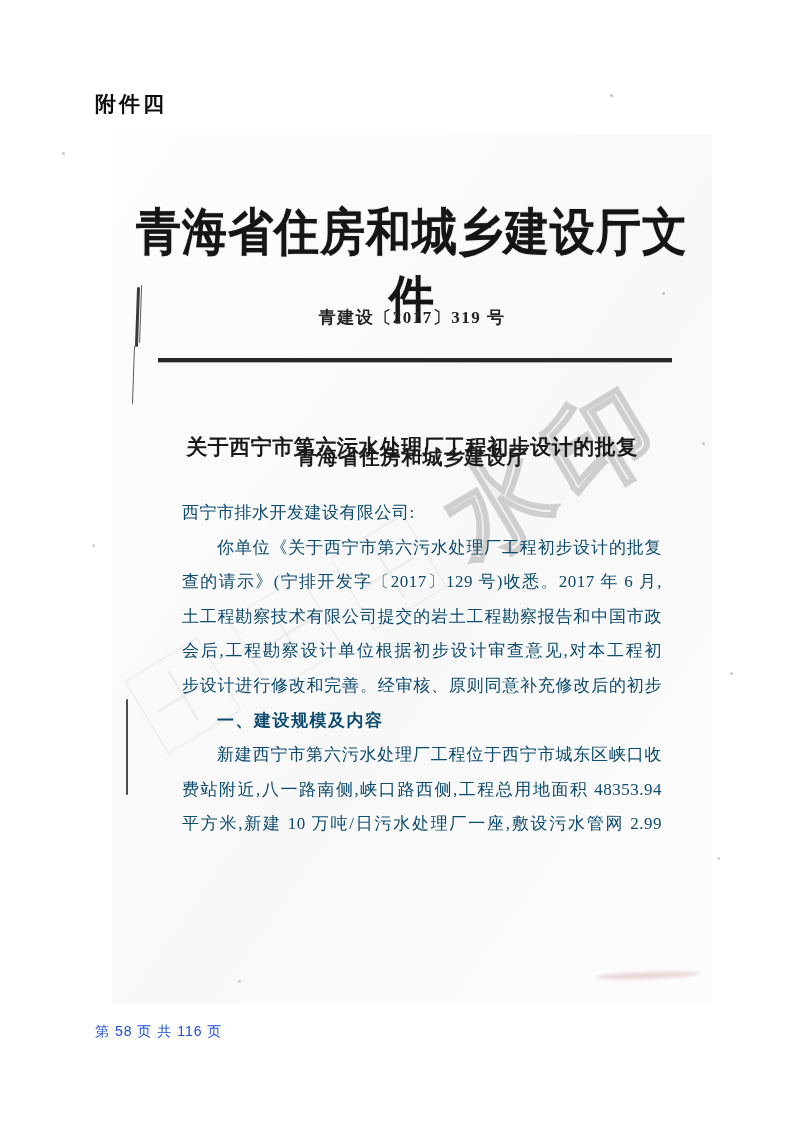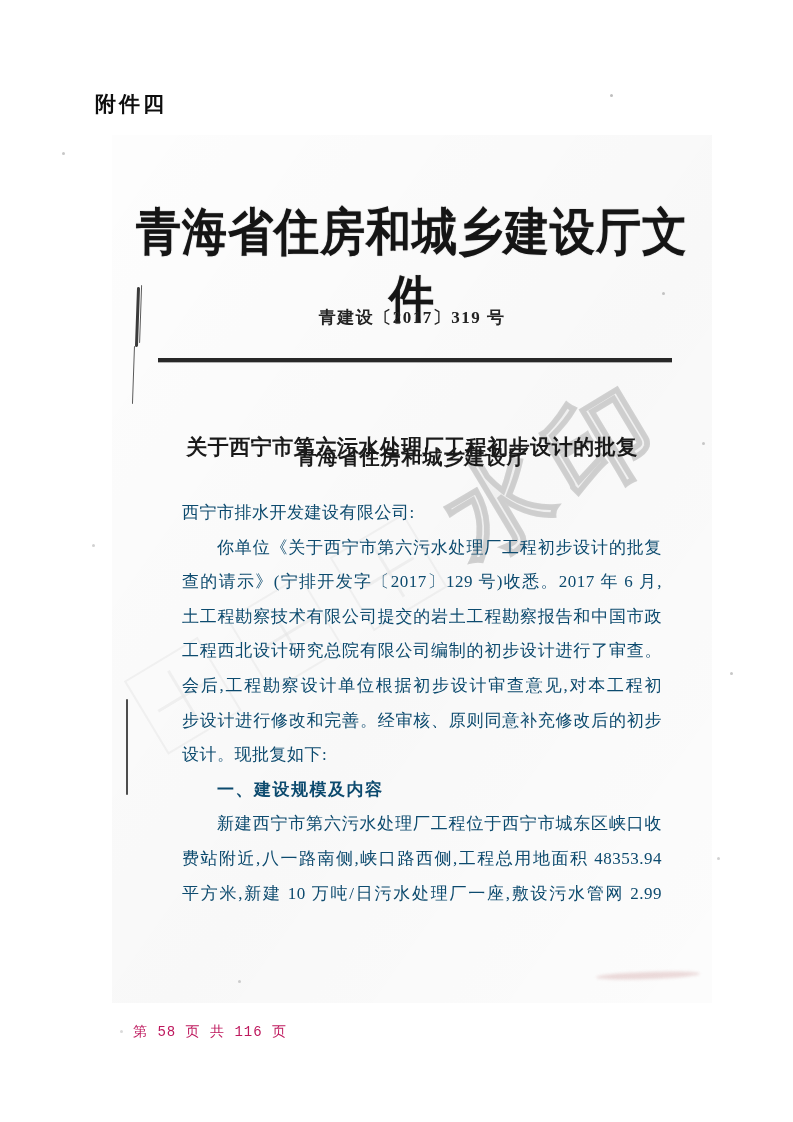--- a/index.html
+++ b/index.html
@@ -104,25 +104,24 @@
   .line.indent { padding-left: 35px; }
   .line.head {
     font-weight: bold;
     font-family: "Liberation Sans", "DejaVu Sans", sans-serif;
     letter-spacing: 1.5px;
   }
   .page-footer {
     position: absolute;
     left: 95px; top: 1023px;
     font-size: 14px;
-    font-family: Liberation Mono, monospace;
-    color: #be185d;
+    font-family: Liberation Sans, sans-serif;
+    color: #1d4ed8;
     letter-spacing: 1px;
     z-index: 2;
-    margin-left: 38px;
   }
   
   .watermark {
     position: absolute;
     left: 146px; top: 648px;
     width: 620px;
     display: flex;
     align-items: center;
     gap: 34px;
     transform: rotate(-31deg);
@@ -221,24 +220,22 @@
     <div class="doc-number">青建设〔2017〕319 号</div>
     <div class="rule"></div>
     <div class="title-line1">青海省住房和城乡建设厅</div>
     <div class="title-line2">关于西宁市第六污水处理厂工程初步设计的批复</div>
 
     <div class="body-text">
       <div class="line">西宁市排水开发建设有限公司:</div>
       <div class="line full indent">你单位《关于西宁市第六污水处理厂工程初步设计的批复</div>
       <div class="line full">查的请示》(宁排开发字〔2017〕129 号)收悉。2017 年 6 月,</div>
       <div class="line full">土工程勘察技术有限公司提交的岩土工程勘察报告和中国市政</div>
-      <div class="line full">工程西北设计研究总院有限公司编制的初步设计进行了审查。</div>
       <div class="line full">会后,工程勘察设计单位根据初步设计审查意见,对本工程初</div>
       <div class="line full">步设计进行修改和完善。经审核、原则同意补充修改后的初步</div>
-      <div class="line">设计。现批复如下:</div>
       <div class="line indent head">一、建设规模及内容</div>
       <div class="line full indent">新建西宁市第六污水处理厂工程位于西宁市城东区峡口收</div>
       <div class="line full">费站附近,八一路南侧,峡口路西侧,工程总用地面积 48353.94</div>
       <div class="line full">平方米,新建 10 万吨/日污水处理厂一座,敷设污水管网 2.99</div>
     </div>
   </div>
 
   <div class="artifact-mark-1"></div>
   <div class="artifact-mark-2"></div>
   <div class="smudge"></div>

